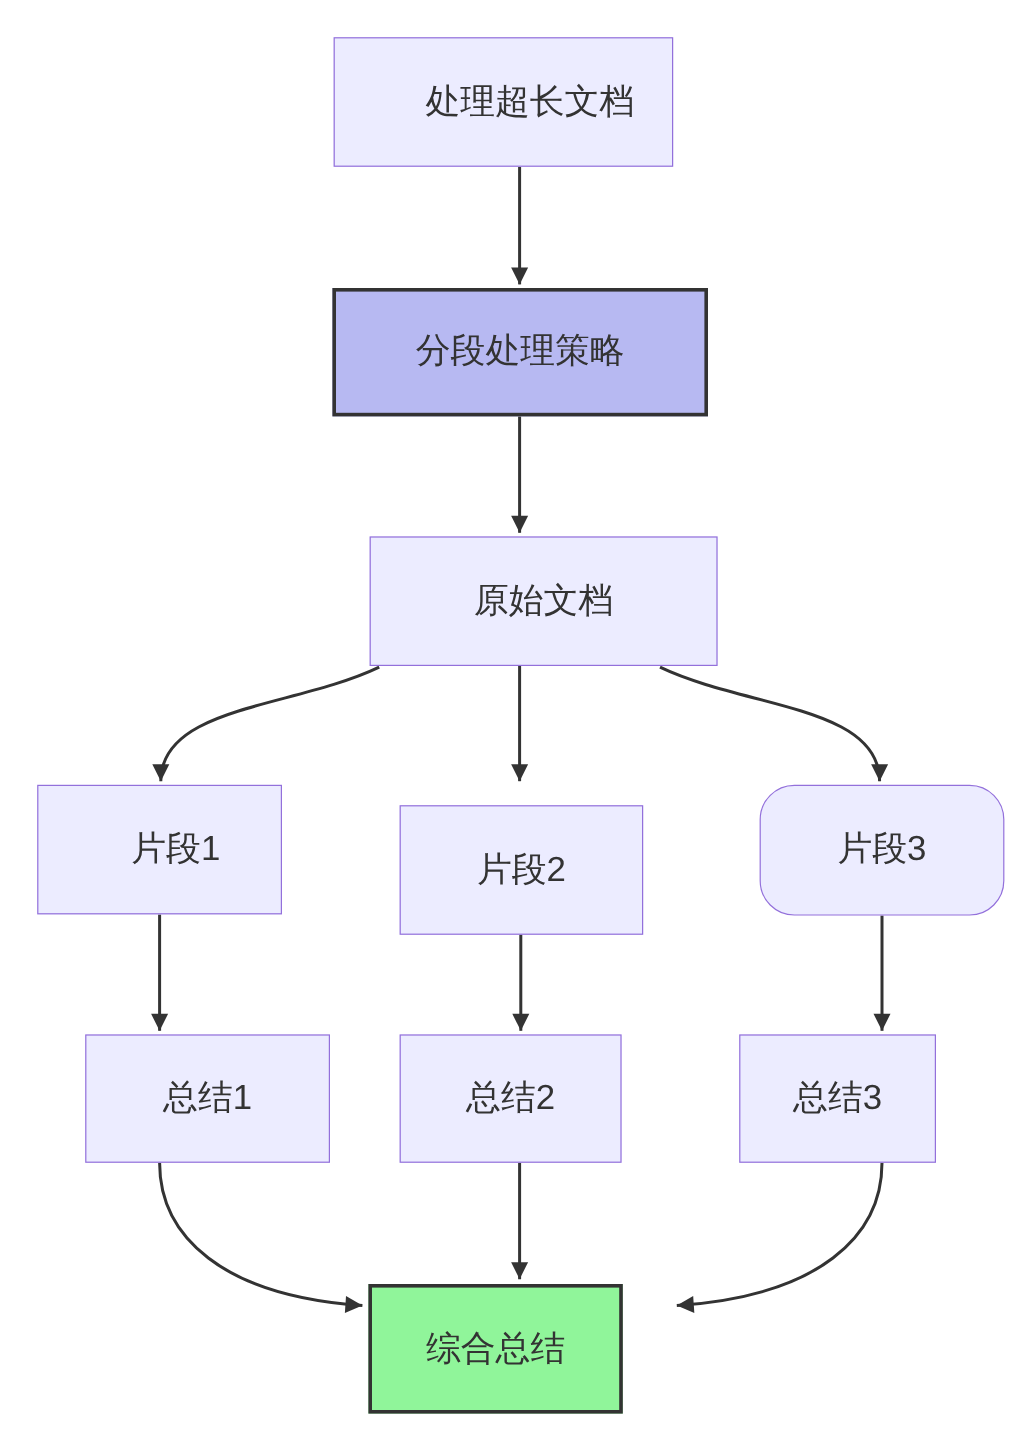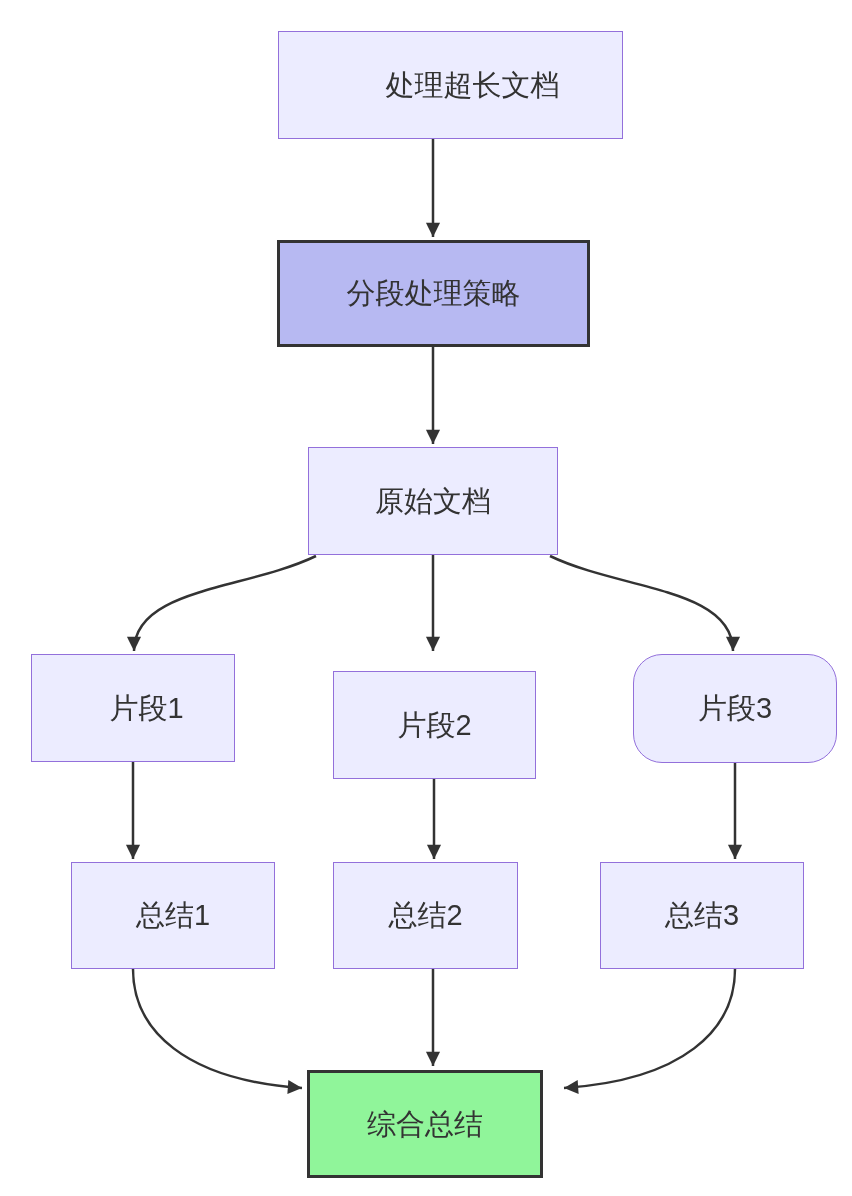--- a/index.html
+++ b/index.html
@@ -52,33 +52,33 @@
     <path class="link" d="M433,555 L433,651" marker-end="url(#arrowhead)"></path>
     <path class="link" d="M550,556 C621,590 733,588 733,651" marker-end="url(#arrowhead)"></path>
     <path class="link" d="M133,762 L133,859" marker-end="url(#arrowhead)"></path>
     <path class="link" d="M434,762 L434,859" marker-end="url(#arrowhead)"></path>
     <path class="link" d="M735,763 L735,859" marker-end="url(#arrowhead)"></path>
     <path class="link" d="M133,969 C133,1030 185,1080 302,1088" marker-end="url(#arrowhead)"></path>
     <path class="link" d="M433,969 L433,1066" marker-end="url(#arrowhead)"></path>
     <path class="link" d="M735,969 C735,1030 683,1080 564,1088" marker-end="url(#arrowhead)"></path>
   </svg>
 
-  <div class="node default" style="left:278px;top:31px;width:345px;height:108px;padding-left:44px;">处理超长文档</div>
+  <div class="node default" style="left:278px;top:31px;width:283px;height:108px;padding-left:44px;">处理超长文档</div>
 
   <div class="node emphasis" style="left:277px;top:240px;width:313px;height:107px;">分段处理策略</div>
 
-  <div class="node default" style="left:308px;top:447px;width:250px;height:108px;">原始文档</div>
+  <div class="node default" style="left:308px;top:447px;width:290px;height:108px;">原始文档</div>
 
   <div class="node default" style="left:31px;top:654px;width:204px;height:108px;padding-left:27px;">片段1</div>
 
   <div class="node default" style="left:333px;top:654px;width:203px;height:108px;margin-top:17px;">片段2</div>
 
   <div class="node default" style="left:633px;top:654px;width:204px;height:109px;border-radius:29px;">片段3</div>
 
   <div class="node default" style="left:31px;top:862px;width:204px;height:107px;margin-left:40px;">总结1</div>
 
   <div class="node default" style="left:333px;top:862px;width:185px;height:107px;">总结2</div>
 
-  <div class="node default" style="left:600px;top:862px;width:204px;height:107px;">总结3</div>
+  <div class="node default" style="left:616px;top:862px;width:164px;height:107px;">总结3</div>
 
-  <div class="node success" style="left:307px;top:1070px;width:236px;height:108px;">综合总结</div>
+  <div class="node success" style="left:307px;top:1070px;width:212px;height:108px;">综合总结</div>
 
 </div>
 
 </body></html>

